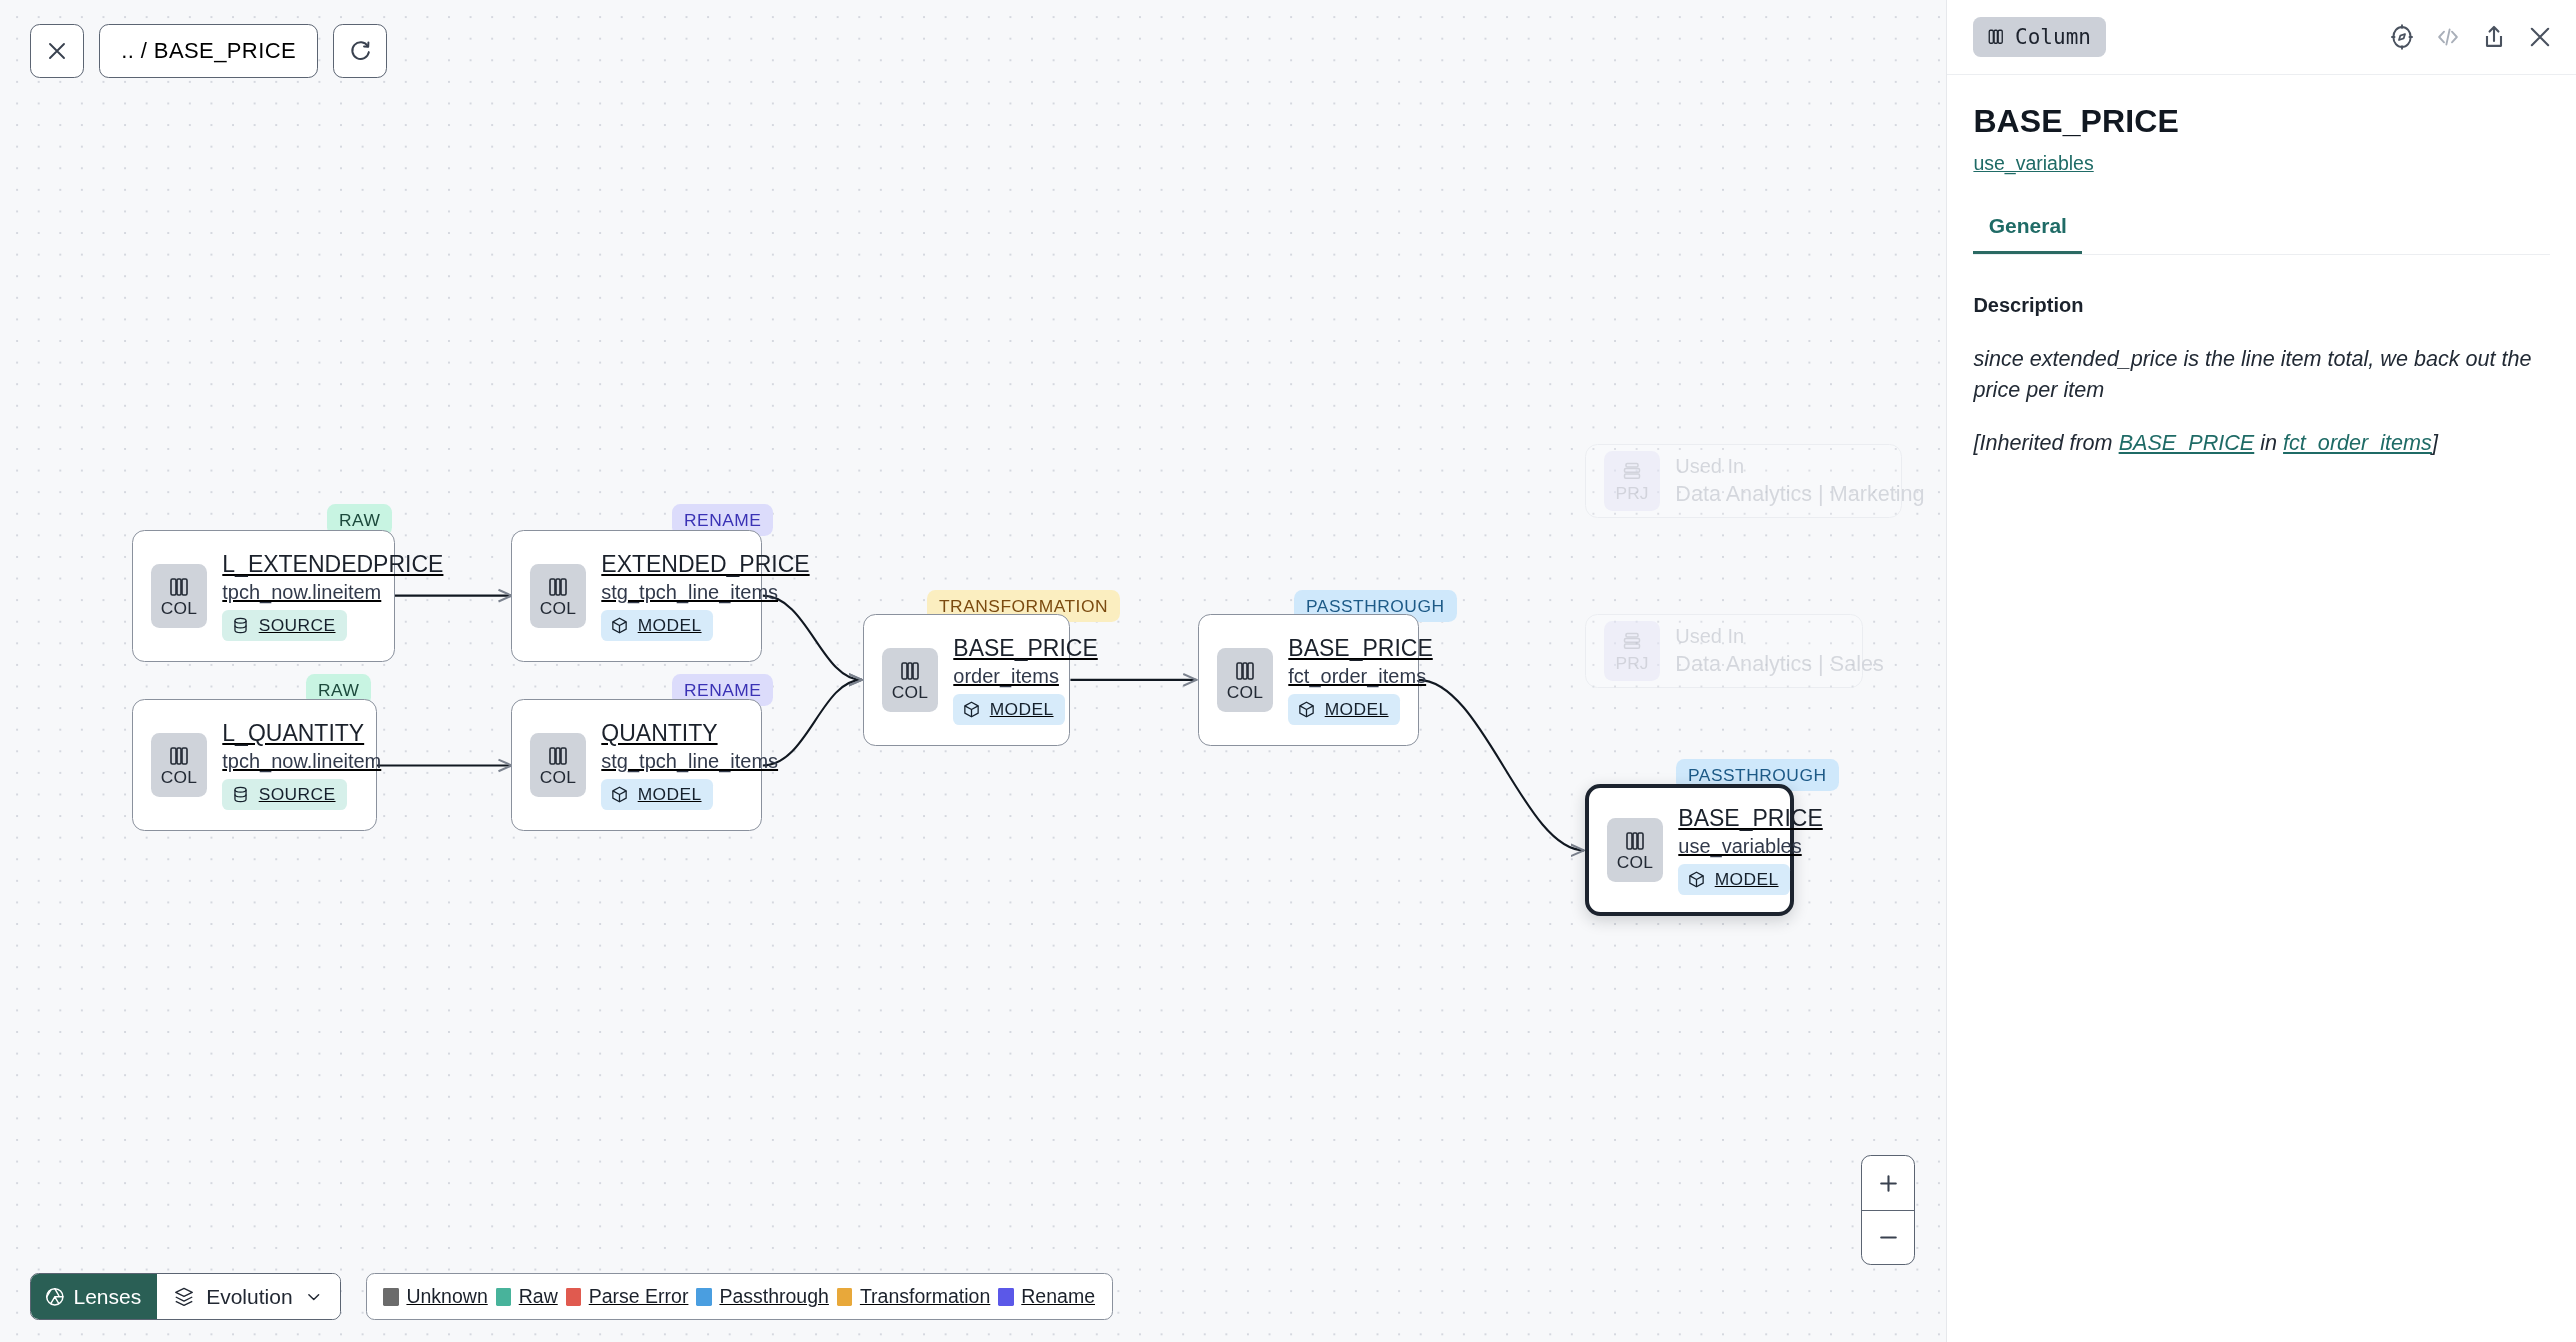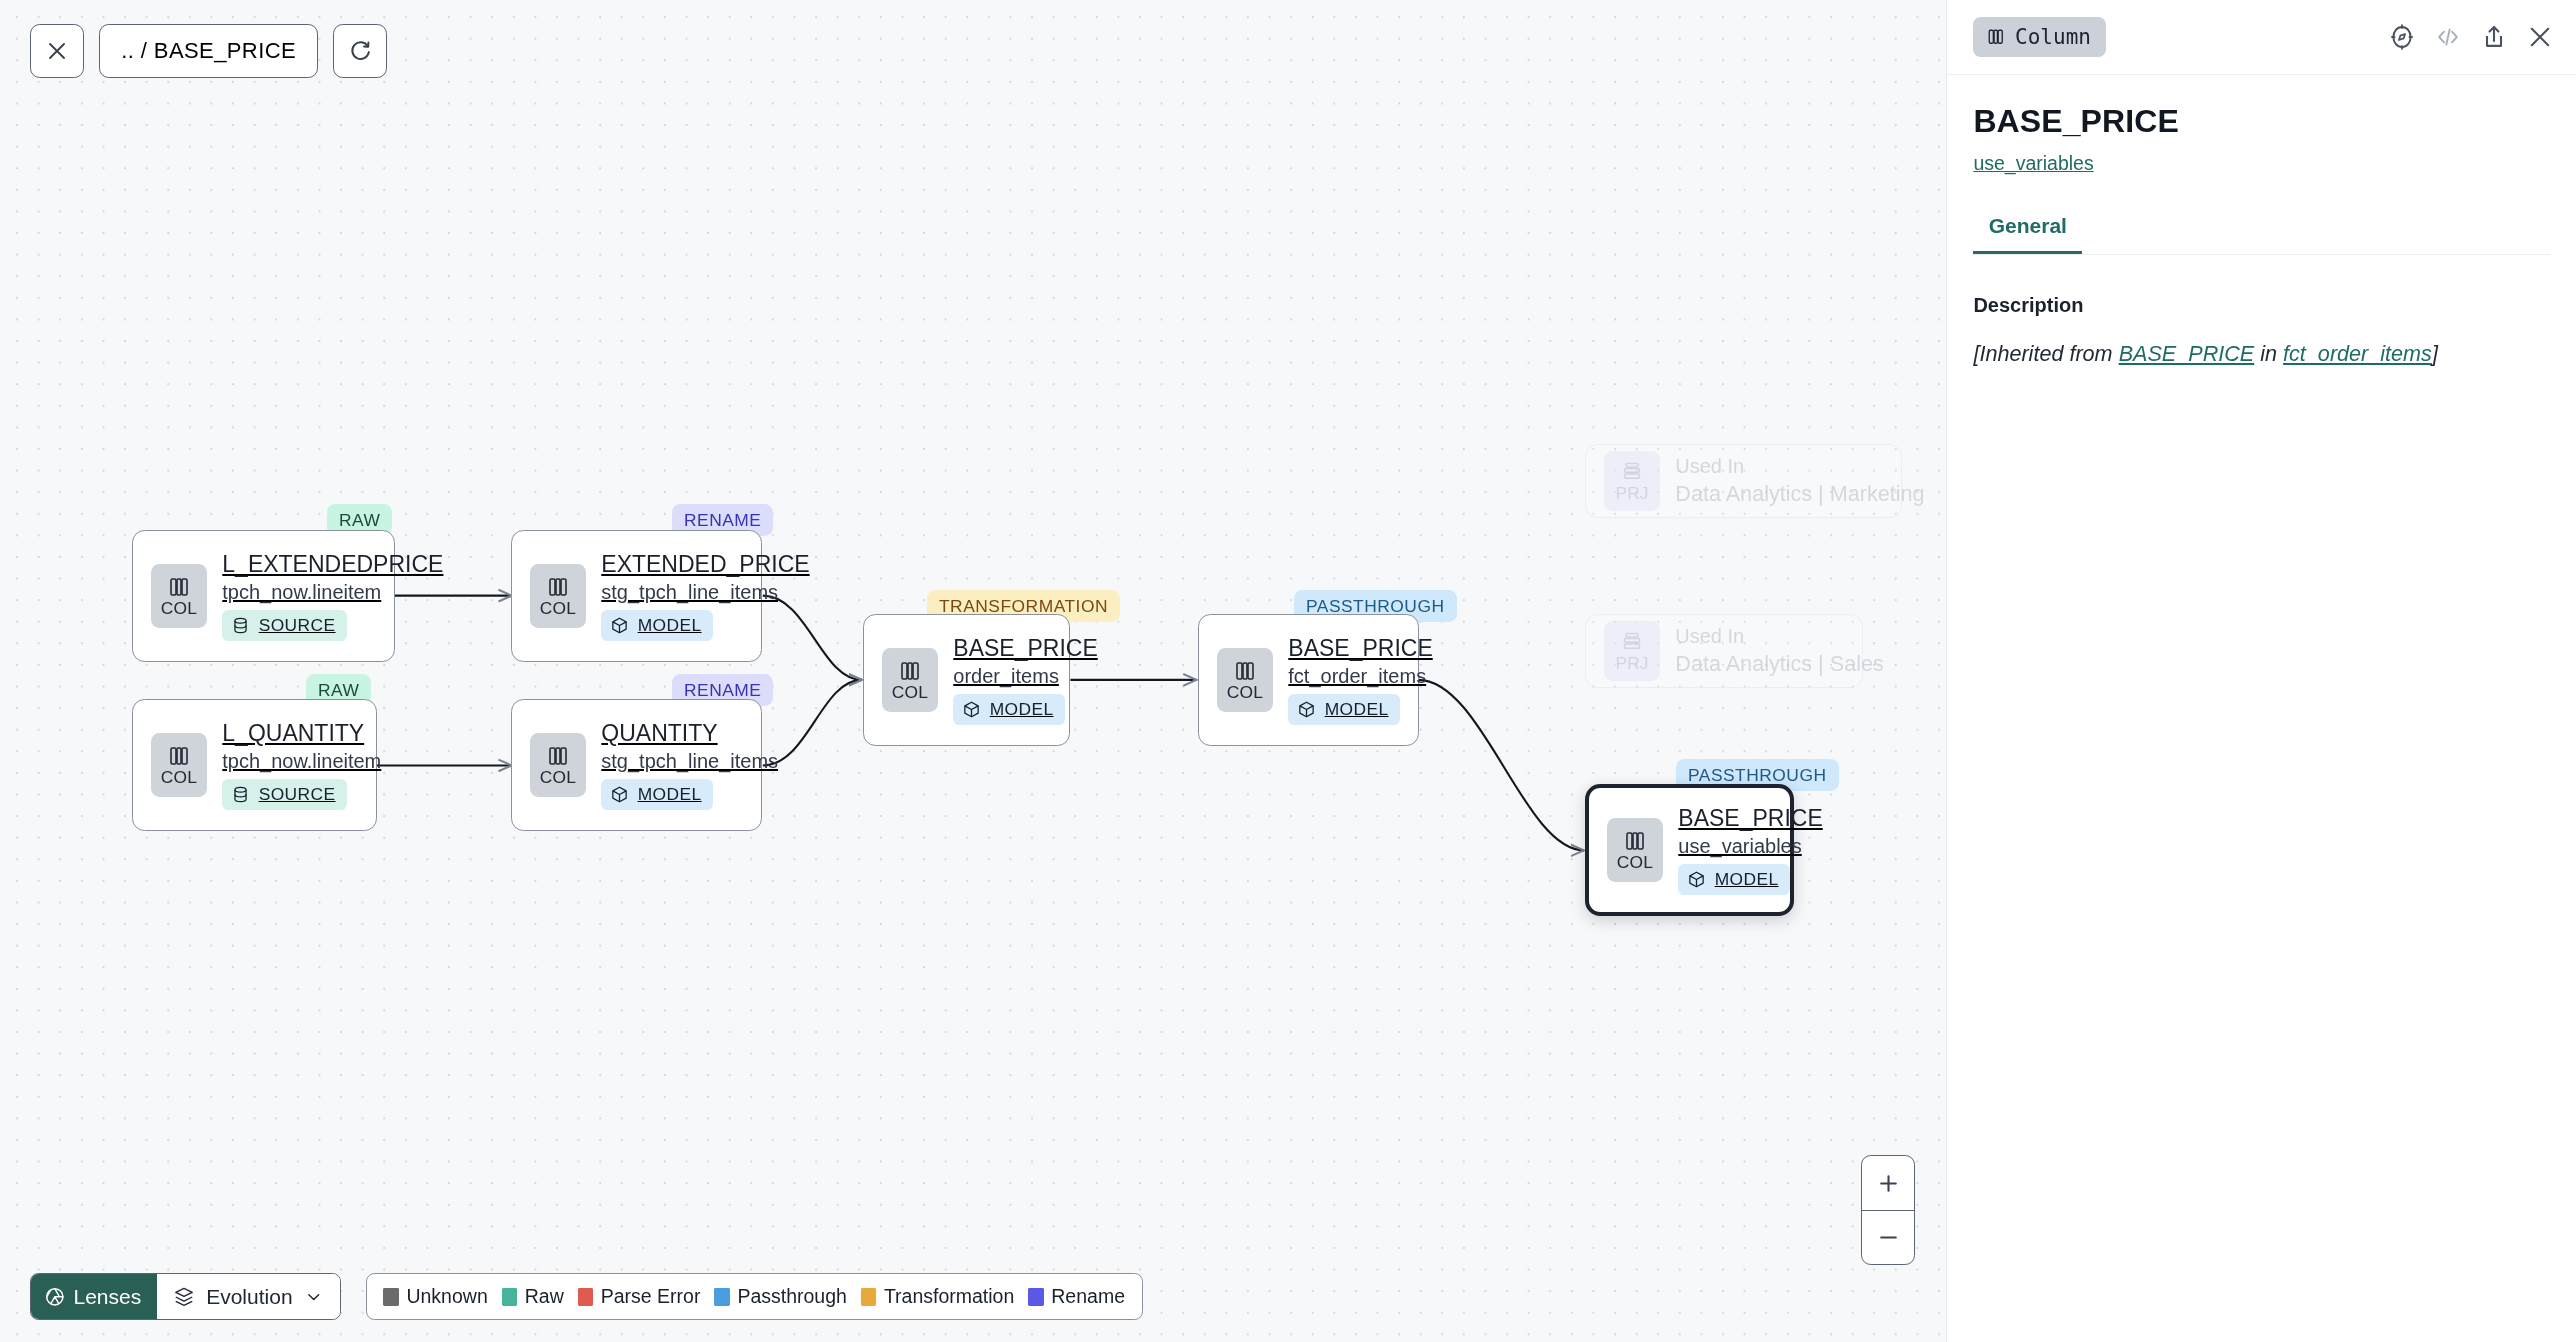--- a/index.html
+++ b/index.html
@@ -101,22 +101,22 @@
   }
   .lenses-btn {
     background: #2a5f55; color: #ffffff; display: flex; align-items: center; gap: 8.4px;
     padding: 0 15.3px 0 12.5px; font-size: 21px; cursor: pointer;
   }
   .evolution-btn {
     background: #ffffff; color: #222833; display: flex; align-items: center; gap: 11px;
     padding: 0 16.7px; font-size: 21px; cursor: pointer;
   }
   .legend {
-    display: flex; align-items: center; gap: 14px; height: 47px;
-    border: 1.4px solid #8a919d; border-radius: 8.4px; background: #fff; padding: 0 16.7px;
+    display: flex; align-items: center; gap: 8px; height: 47px;
+    border: 1.4px solid #8a919d; border-radius: 8.4px; background: #fff; padding: 0 16.7px; text-decoration: underline;
   }
   .legend-item { display: flex; align-items: center; gap: 7.7px; font-size: 19.5px; color: #1b212b; white-space: nowrap; }
   .swatch { width: 15.3px; height: 18px; border-radius: 1.4px; flex: 0 0 15.3px; }
 
   
   .zoom-ctrl {
     position: absolute; right: 31px; bottom: 78px; width: 54px;
     background: #ffffff; border: 1.4px solid #5b6472; border-radius: 9.7px;
     display: flex; flex-direction: column; z-index: 40; overflow: hidden;
   }
@@ -488,18 +488,19 @@
     <div class="panel-body">
       <div class="panel-title">BASE_PRICE</div>
       <a class="panel-link">use_variables</a>
 
       <div class="tabs">
         <div class="tab">General</div>
       </div>
 
       <div class="section">
         <div class="section-label">Description</div>
+        <div class="desc">since extended_price is the line item total, we back out the price per item</div>
         <div class="inherit"><span>[Inherited from </span><a>BASE_PRICE</a><span> in </span><a>fct_order_items</a><span>]</span></div>
       </div>
     </div>
   </div>
 </div>
 
 
 </body></html>

